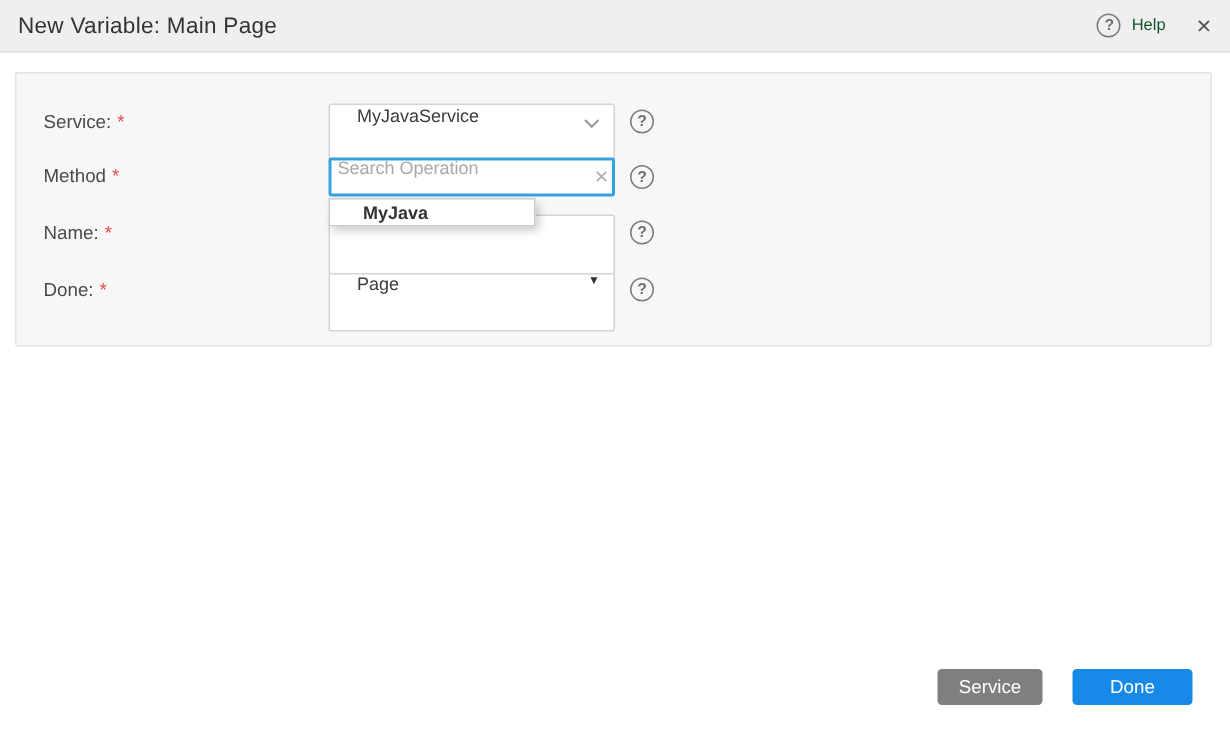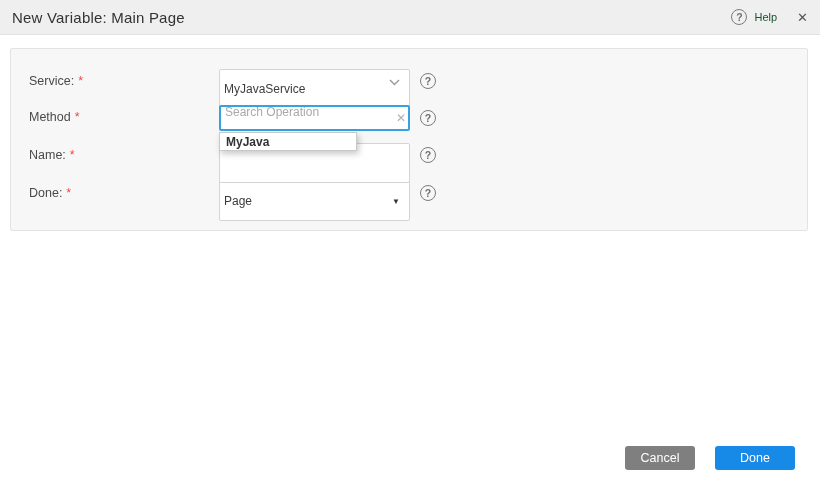--- a/index.html
+++ b/index.html
@@ -32,22 +32,22 @@
     background:#f7f7f7; border:1px solid #e3e3e3; border-radius:2px;
   }
   .f-label{
     position:absolute; left:18px; height:25px; line-height:25px;
     font-size:12.5px; color:#4a4a4a; white-space:nowrap;
   }
   .req{ color:#e84c4c; margin-left:4px; font-size:12.5px; }
   .ctl{
     position:absolute; left:208px; width:191px; height:40px;
     background:#fff; border:1px solid #d4d4d4; border-radius:2px;
-    font-size:12px; color:#3c3c3c; display:flex; align-items:center;
-    padding:0 4px; cursor:pointer;
+    font-size:12px; color:#3c3c3c; display:flex; align-items:flex-start;
+    padding:0 18px; cursor:pointer;
   }
   .row1{ top:20px; } .row2{ top:56px; } .row3{ top:94px; } .row4{ top:132px; }
   .chev{ position:absolute; right:9px; top:9px; }
   .caret{ position:absolute; right:9px; font-size:8px; color:#333; }
   .search-input{
     position:absolute; left:208px; top:56px; width:191px; height:26px;
     border:2px solid #38a1e0; border-radius:2px; background:#fff;
     font-size:12px; color:#333; padding:0 18px 12px 4px; outline:none;
     font-family:"Liberation Sans", sans-serif;
   }
@@ -58,21 +58,21 @@
   }
   .help-col{ position:absolute; left:409px; }
   .h1{ top:24px; } .h2{ top:61px; } .h3{ top:98px; } .h4{ top:136px; }
   
   .dropdown{
     position:absolute; left:208px; top:83px; width:138px; z-index:6;
     background:#fff; border:1px solid #c9c9c9;
     box-shadow:2px 3px 6px rgba(0,0,0,.22);
   }
   .dd-group{
-    padding:2px 6px 1px 6px; font-size:12px; font-weight:700; color:#333;
+    padding:2px 6px 1px 22px; font-size:12px; font-weight:700; color:#333;
   }
   .dd-item{
     margin:0 1px 1px 1px; padding:2px 6px 3px 23px;
     font-size:12px; font-weight:700; color:#fff; background:#3c79bb;
     cursor:pointer; white-space:nowrap;
   }
   .name-input{ z-index:1; background:#fff; }
   
   .btn{
     position:absolute; top:446px; height:24px; border:none; border-radius:3px;
@@ -132,16 +132,16 @@
       <span class="caret">▼</span>
     </div>
     <span class="qmark help-col h4">?</span>
 
     <div class="dropdown">
       <div class="dd-group">MyJava</div>
     </div>
 
   </div>
 
-  <button class="btn btn-cancel">Cancel</button>
+  <button class="btn btn-cancel">Service</button>
   <button class="btn btn-done">Done</button>
 
 </div>
 
 </body></html>

